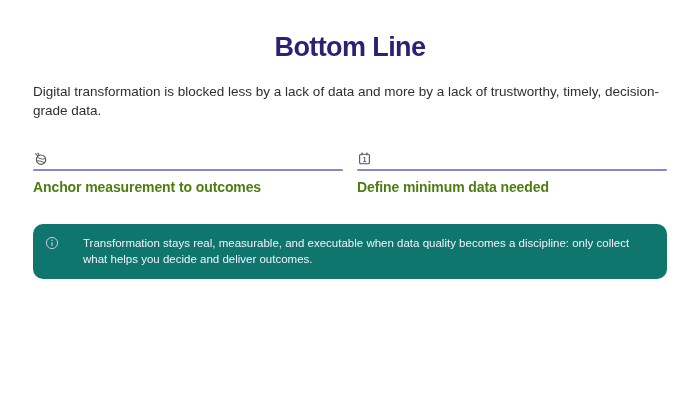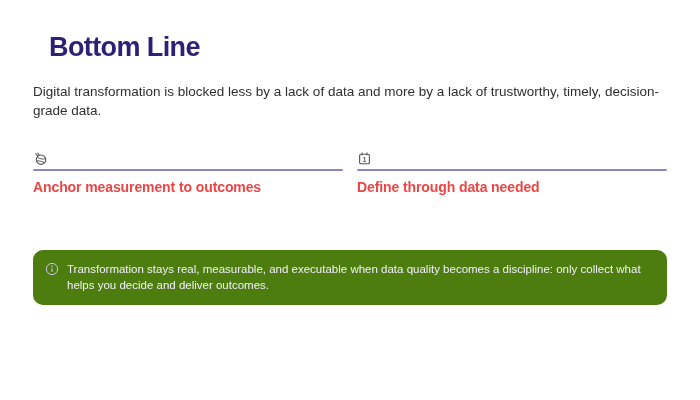--- a/index.html
+++ b/index.html
@@ -3,44 +3,45 @@
 <meta charset="utf-8">
 <style>
   html,body{margin:0;padding:0;}
   body{
     width:700px;height:400px;overflow:hidden;background:#ffffff;
     font-family:"Liberation Sans","DejaVu Sans",sans-serif;
     -webkit-font-smoothing:antialiased;
   }
   .page{padding:0 33px;}
   .title{
-    margin:33px 0 0 16px;
+    margin:33px 0 0 0;
     font-size:27px;line-height:1.05;font-weight:800;letter-spacing:-0.6px;
     color:#2d2175;
+    text-align:center;
   }
   .intro{
     margin:21px 0 12px 0;max-width:636px;
     font-size:13.5px;line-height:19px;color:#2f2f2f;
   }
   .grid{
     margin-top:31px;
     display:grid;grid-template-columns:1fr 1fr;column-gap:14px;row-gap:11px;
   }
   .grid-item{display:flex;flex-direction:column;}
   .item-icon{height:15px;display:flex;align-items:flex-end;}
   .item-icon svg{display:block;}
   .item-divider{margin-top:3px;height:2px;background:#8d85cb;border-radius:1px;}
   .item-label{
-    margin-top:8px;font-size:14px;font-weight:700;color:#ef4444;
+    margin-top:8px;font-size:14px;font-weight:700;color:#4d7c0f;
     letter-spacing:-0.1px;line-height:16px;
   }
   .callout{
-    margin-top:55px;
-    background:#4d7c0f;border-radius:10px;
-    display:flex;align-items:flex-start;gap:8px;
+    margin-top:29px;
+    background:#0f766e;border-radius:10px;
+    display:flex;align-items:flex-start;gap:24px;
     padding:11px 16px 12px 12px;
     color:#f3f1fc;
   }
   .callout-icon{flex:0 0 auto;margin-top:1px;}
   .callout-text{font-size:11.5px;line-height:16px;max-width:575px;}
 </style>
 </head>
 <body>
 
 <div class="page">
@@ -69,21 +70,21 @@
     <div class="grid-item">
       <span class="item-icon">
         <svg width="15" height="15" viewBox="0 0 16 16" fill="none">
           <rect x="2.8" y="3.4" width="10.4" height="10.2" rx="1.4" stroke="#555" stroke-width="1.2"></rect>
           <line x1="5.4" y1="1.6" x2="5.4" y2="4.4" stroke="#555" stroke-width="1.2"></line>
           <line x1="10.6" y1="1.6" x2="10.6" y2="4.4" stroke="#555" stroke-width="1.2"></line>
           <text x="8" y="11.4" text-anchor="middle" font-family="Liberation Sans, sans-serif" font-size="7" font-weight="bold" fill="#555">1</text>
         </svg>
       </span>
       <div class="item-divider"></div>
-      <div class="item-label">Define through data needed</div>
+      <div class="item-label">Define minimum data needed</div>
     </div>
 
 
   </div>
 
   <div class="callout">
     <span class="callout-icon">
       <svg width="14" height="14" viewBox="0 0 14 14" fill="none">
         <circle cx="7" cy="7" r="5.6" stroke="#c9c4e8" stroke-width="1"></circle>
         <line x1="7" y1="6.2" x2="7" y2="10" stroke="#c9c4e8" stroke-width="1.2"></line>

